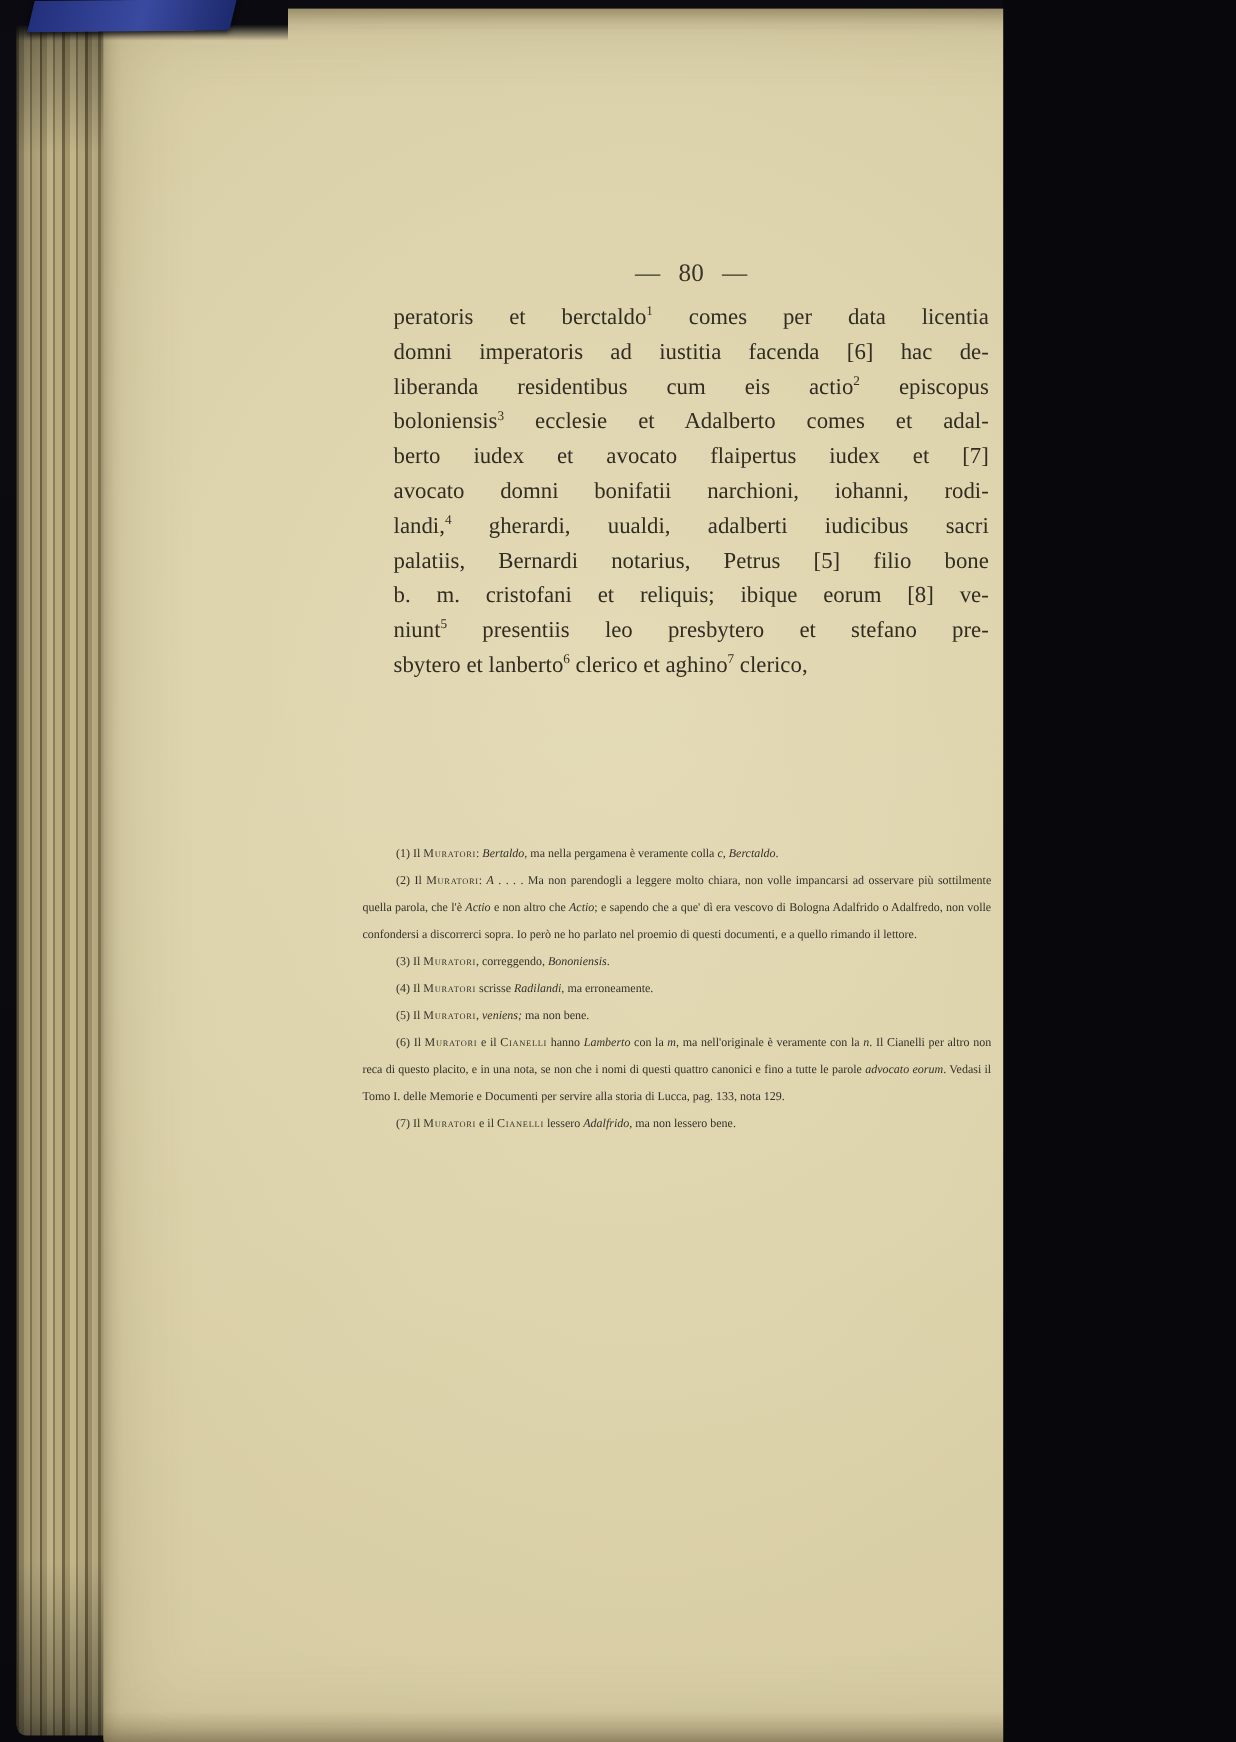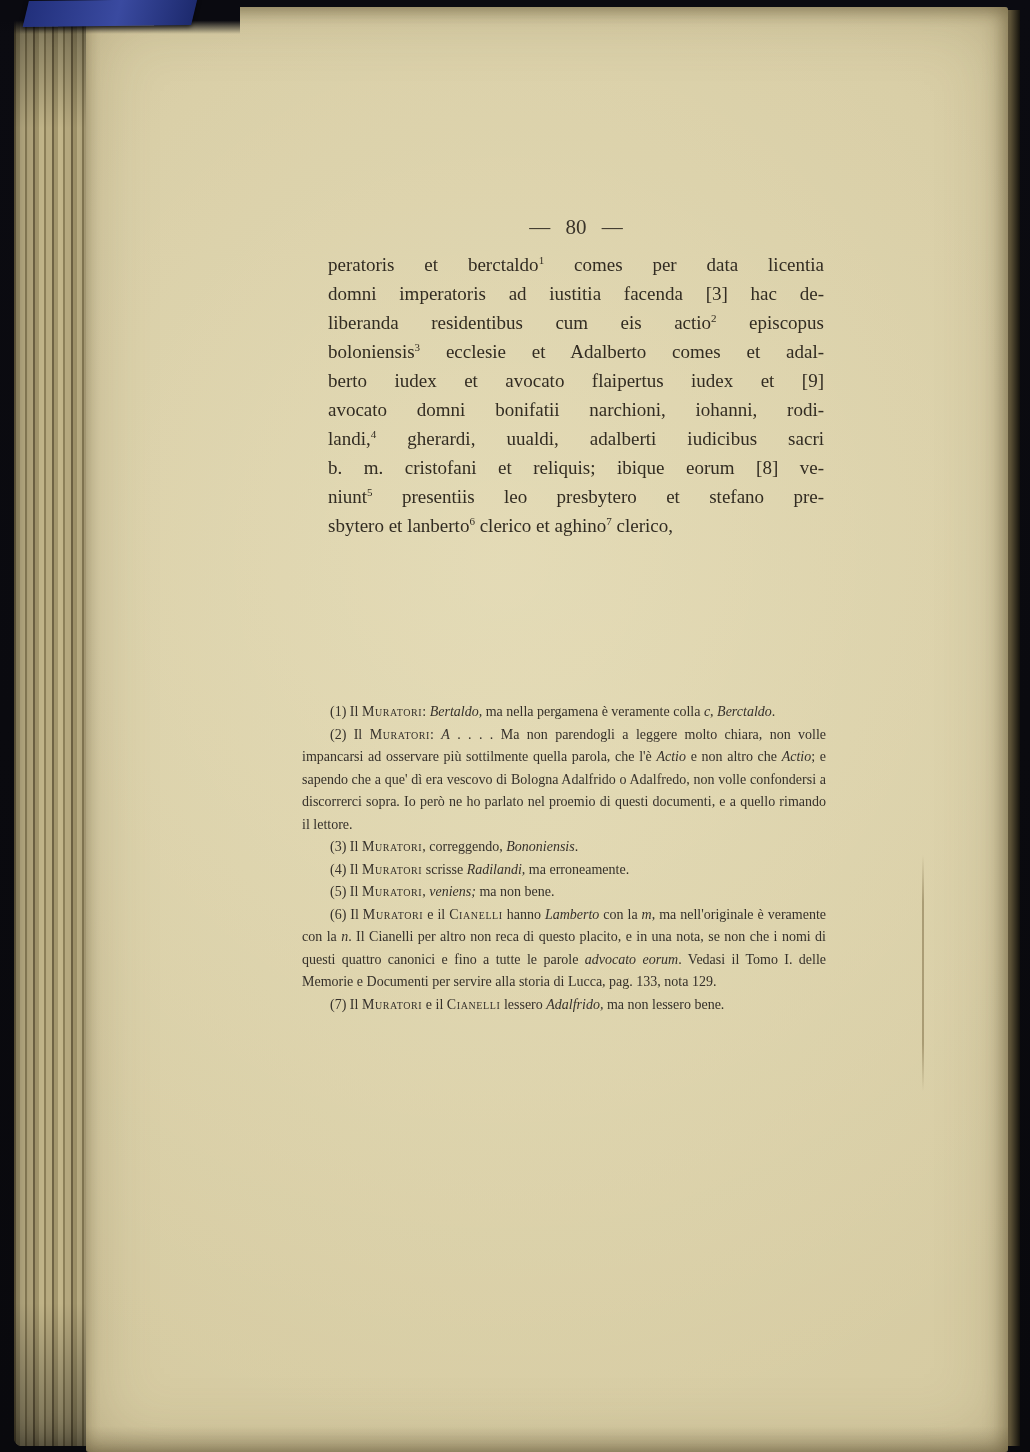--- a/index.html
+++ b/index.html
@@ -1,17 +1,17 @@
 <!DOCTYPE html>
 <html><head>
 <meta charset="utf-8">
 <style>
   html,body { margin:0; padding:0; background:#08080c; }
   .scene {
-    position:relative; width:1030px; height:1452px; overflow:hidden;
+    position:relative; width:836px; height:1452px; overflow:hidden;
     background:linear-gradient(180deg,#0b0b11 0%, #09090d 100%);
     font-family:"Liberation Serif","DejaVu Serif",serif;
   }
   
   .cover-strip {
     position:absolute; left:26px; top:0; width:168px; height:26px; z-index:4;
     background:linear-gradient(90deg,#22307c 0%, #3a4aa0 55%, #1d2a6e 100%);
     transform:skewX(-14deg) rotate(-0.6deg);
     box-shadow:0 2px 4px rgba(0,0,0,.6);
   }
@@ -54,21 +54,21 @@
   }
   .body-text {
     position:absolute; left:242px; top:243px; width:496px;
     font-size:19px; line-height:29px; color:#322c22;
   }
   .body-line { text-align:justify; text-align-last:justify; white-space:normal; }
   .body-line.last { text-align-last:left; }
   sup { font-size:0.58em; vertical-align:super; line-height:0; }
   .footnotes {
     position:absolute; left:216px; top:694px; width:524px;
-    font-size:14px; line-height:22.5px; color:#35302a; text-align:justify;
+    font-size:10px; line-height:22.5px; color:#35302a; text-align:justify;
   }
   .footnote { margin:0; text-indent:28px; }
   .footnote i { font-style:italic; }
   .sc { font-variant:small-caps; letter-spacing:0.6px; }
   .binding-mark {
     position:absolute; left:836px; top:848px; width:2px; height:236px;
     background:linear-gradient(180deg, rgba(110,92,52,0) 0%, rgba(110,92,52,.45) 20%, rgba(110,92,52,.45) 80%, rgba(110,92,52,0) 100%);
   }
   .page-bottom-shade {
     position:absolute; left:0; bottom:0; width:100%; height:26px;
@@ -81,26 +81,27 @@
 <div class="scene">
   <div class="cover-shadow"></div>
   <div class="cover-strip"></div>
   <div class="page-stack"></div>
   <div class="page-under"></div>
 
   <div class="page">
     <div class="page-number">— 80 —</div>
     <div class="body-text">
         <div class="body-line">peratoris et berctaldo<sup>1</sup> comes per data licentia</div>
-        <div class="body-line">domni imperatoris ad iustitia facenda [3] hac de-</div>
+        <div class="body-line">domni imperatoris ad iustitia facenda [6] hac de-</div>
         <div class="body-line">liberanda residentibus cum eis actio<sup>2</sup> episcopus</div>
         <div class="body-line">boloniensis<sup>3</sup> ecclesie et Adalberto comes et adal-</div>
-        <div class="body-line">berto iudex et avocato flaipertus iudex et [9]</div>
+        <div class="body-line">berto iudex et avocato flaipertus iudex et [7]</div>
         <div class="body-line">avocato domni bonifatii narchioni, iohanni, rodi-</div>
         <div class="body-line">landi,<sup>4</sup> gherardi, uualdi, adalberti iudicibus sacri</div>
+        <div class="body-line">palatiis, Bernardi notarius, Petrus [5] filio bone</div>
         <div class="body-line">b. m. cristofani et reliquis; ibique eorum [8] ve-</div>
         <div class="body-line">niunt<sup>5</sup> presentiis leo presbytero et stefano pre-</div>
         <div class="body-line last">sbytero et lanberto<sup>6</sup> clerico et aghino<sup>7</sup> clerico,</div>
       </div>
     <div class="footnotes">
         <p class="footnote">(1) Il <span class="sc">Muratori</span>: <i>Bertaldo,</i> ma nella pergamena è veramente colla <i>c</i>, <i>Berctaldo</i>.</p>
         <p class="footnote">(2) Il <span class="sc">Muratori</span>: <i>A</i> . . . . Ma non parendogli a leggere molto chiara, non volle impancarsi ad osservare più sottilmente quella parola, che l'è <i>Actio</i> e non altro che <i>Actio</i>; e sapendo che a que' dì era vescovo di Bologna Adalfrido o Adalfredo, non volle confondersi a discorrerci sopra. Io però ne ho parlato nel proemio di questi documenti, e a quello rimando il lettore.</p>
         <p class="footnote">(3) Il <span class="sc">Muratori</span>, correggendo, <i>Bononiensis</i>.</p>
         <p class="footnote">(4) Il <span class="sc">Muratori</span> scrisse <i>Radilandi,</i> ma erroneamente.</p>
         <p class="footnote">(5) Il <span class="sc">Muratori</span>, <i>veniens;</i> ma non bene.</p>

